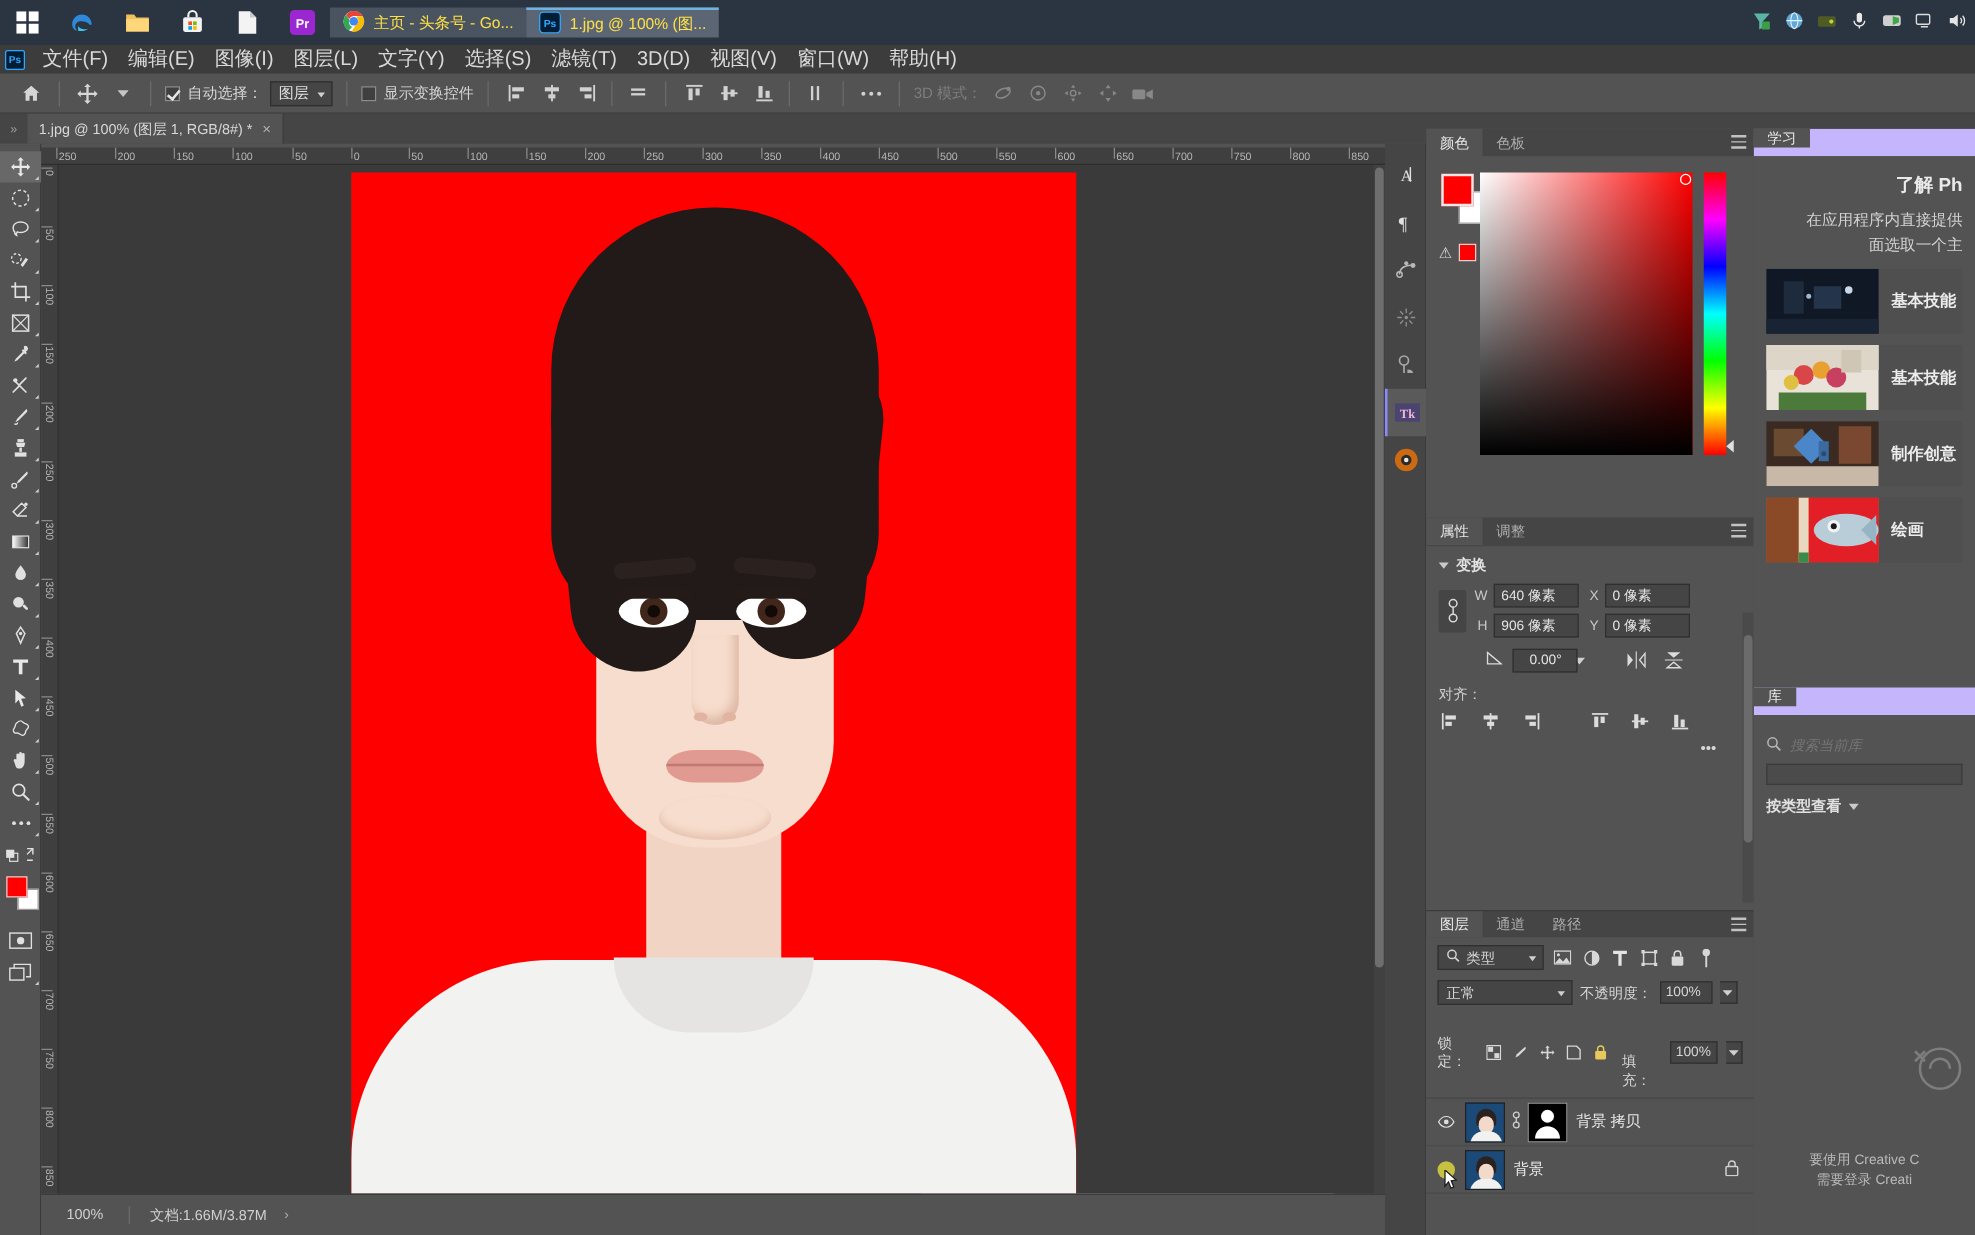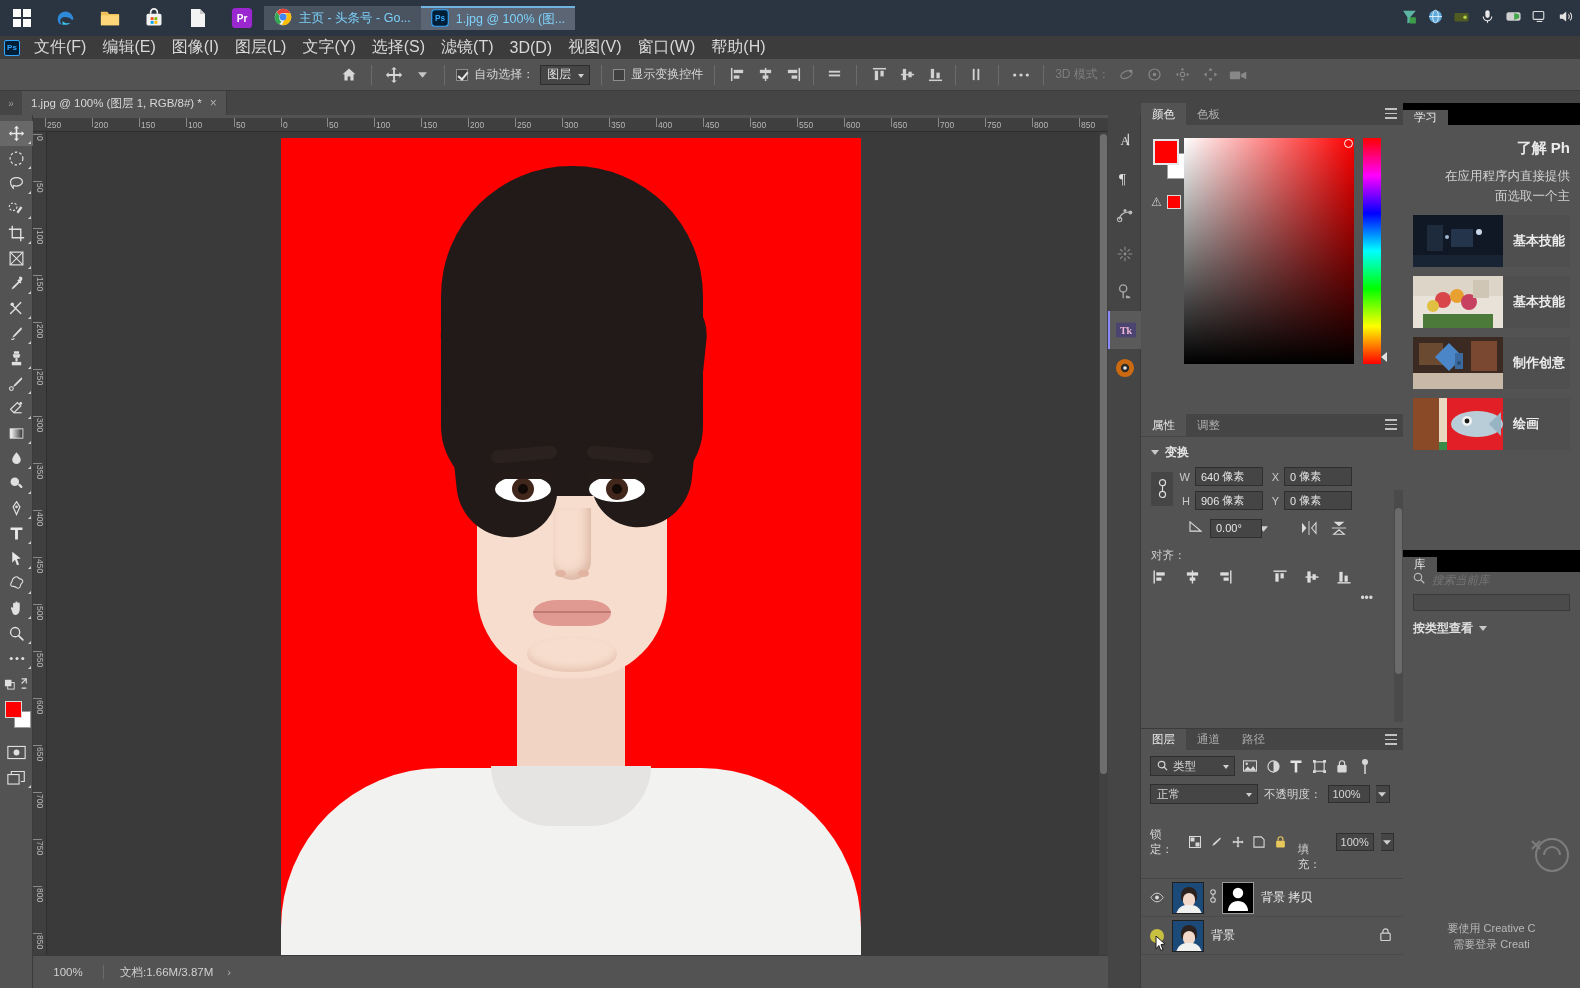--- a/index.html
+++ b/index.html
@@ -8,32 +8,32 @@
     font-family: "Liberation Sans", "DejaVu Sans", sans-serif;
     background:#535353; color:#d6d6d6; font-size:12px;
     -webkit-font-smoothing:antialiased;
   }
   .app { position:relative; width:1580px; height:988px; }
 
   
   .taskbar { position:absolute; left:0; top:0; width:1580px; height:36px; background:#2b3441; display:flex; align-items:center; }
   .tb-btn { width:44px; height:36px; display:flex; align-items:center; justify-content:center; }
   .tb-start { width:44px; }
-  .tb-app { height:24px; display:flex; align-items:center; gap:7px; padding:0 10px; color:#7dd3fc; font-size:12.5px; white-space:nowrap; }
+  .tb-app { height:24px; display:flex; align-items:center; gap:7px; padding:0 10px; color:#fde047; font-size:12.5px; white-space:nowrap; }
   .tb-app.active { background:#4a5360; }
   .tb-app.ps { background:#5c6574; border-top:2px solid #6fb3e0; }
   .tb-right { position:absolute; right:6px; top:0; height:36px; display:flex; align-items:center; gap:9px; }
 
   
   .menubar { position:absolute; left:0; top:36px; width:1580px; height:23px; background:#3c3c3c; display:flex; align-items:center; gap:0px; padding-left:4px; }
   .ps-logo { width:16px; height:16px; background:#001e36; border:1px solid #31a8ff; border-radius:2px; color:#31a8ff; font-size:8px; font-weight:bold; display:flex; align-items:center; justify-content:center; margin-right:6px; }
   .menu-item { padding:3px 8px; font-size:16px; color:#d8d8d8; white-space:nowrap; }
 
   
-  .optionsbar { position:absolute; left:0; top:59px; width:1580px; height:32px; background:#535353; border-bottom:1px solid #3b3b3b; display:flex; align-items:center; padding:0 6px; gap:6px;justify-content:center; }
+  .optionsbar { position:absolute; left:0; top:59px; width:1580px; height:32px; background:#535353; border-bottom:1px solid #3b3b3b; display:flex; align-items:center; padding:0 6px; gap:6px; }
   .ob-sep { width:1px; height:20px; background:#6b6b6b; margin:0 5px; }
   .ob-icon { width:22px; height:22px; display:flex; align-items:center; justify-content:center; opacity:.92; }
   .ob-label { font-size:12px; color:#d6d6d6; white-space:nowrap; }
   .ob-check { width:12px; height:12px; border:1px solid #8d8d8d; background:#3f3f3f; display:inline-block; position:relative; }
   .ob-check.on { background:#3f3f3f; }
   .ob-check.on:after { content:""; position:absolute; left:3px; top:0px; width:4px; height:8px; border:solid #e6e6e6; border-width:0 2px 2px 0; transform:rotate(40deg); }
   .ob-select { background:#454545; border:1px solid #2e2e2e; height:20px; padding:0 16px 0 6px; font-size:12px; color:#e0e0e0; display:flex; align-items:center; position:relative; min-width:50px; }
   .ob-select:after { content:""; position:absolute; right:5px; top:8px; border-left:3.5px solid transparent; border-right:3.5px solid transparent; border-top:4px solid #cfcfcf; }
   .dim { color:#7e7e7e; }
 
@@ -175,27 +175,27 @@
   
   .rightcol { position:absolute; left:1403px; top:103px; width:177px; height:885px; background:#535353; overflow:hidden; }
   .learn { height:447px; background:#535353; position:relative; }
   .learn-body { padding:14px 10px 0 10px; }
   .learn-title { font-size:15px; font-weight:bold; color:#eaeaea; text-align:right; white-space:nowrap; }
   .learn-sub { font-size:12.5px; color:#d2d2d2; text-align:right; line-height:20px; margin-top:8px; white-space:nowrap; }
   .learn-card { display:flex; align-items:center; gap:10px; background:#4f4f4f; margin-top:9px; height:52px; }
   .lc-img { width:90px; height:52px; flex:0 0 90px; }
   .lc-txt { font-size:13px; color:#ececec; font-weight:bold; white-space:nowrap; }
   .library { position:absolute; top:447px; left:0; width:177px; height:438px; background:#535353; }
-  .lib-search { display:flex; align-items:center; gap:7px; padding:0 10px 4px 10px; }
+  .lib-search { display:flex; align-items:center; gap:7px; padding:17px 10px 4px 10px; }
   .lib-search input { background:transparent; border:0; outline:0; color:#9b9b9b; font-style:italic; font-size:11.5px; font-family:inherit; width:120px; }
   .lib-bar { margin:3px 10px 0 10px; height:17px; background:#4b4b4b; border:1px solid #3a3a3a; }
   .lib-view { padding:9px 10px; font-size:12px; color:#e0e0e0; font-weight:bold; display:flex; align-items:center; gap:6px; }
   .lib-empty { position:absolute; bottom:36px; width:177px; text-align:center; font-size:11px; color:#b9b9b9; line-height:16px; white-space:nowrap; }
   .lib-cloud { position:absolute; bottom:110px; right:8px; opacity:.45; }
-  .rc-tabs { height:22px; background:#000000; display:flex; align-items:flex-end; position:relative; }
+  .rc-tabs { height:22px; background:#c4b5fd; display:flex; align-items:flex-start; position:relative; }
 
   .white-strip { position:absolute; left:737px; top:955px; width:330px; height:26px; background:#eeeeee; }
   .black-strip { position:absolute; left:47px; top:955px; width:1020px; height:26px; background:#262626; }
   .blue-strip { position:absolute; left:737px; top:982px; width:330px; height:6px; background:#223448; }
 </style>
 </head>
 <body>
 
 <div class="app">
 
@@ -890,21 +890,21 @@
               <span>像素</span>
             </div>
           </div>
         </div>
       </div>
 
       <div class="angle-row">
         <span><svg width="13" height="11" viewBox="0 0 14 12">
               <path d="M1 11h12L1 1z" fill="none" stroke="#dcdcdc" stroke-width="1.2"></path>
             </svg></span>
-        <div class="field small" style="position:relative;padding-right:4px;">
+        <div class="field small" style="position:relative;padding-right:4px;justify-content:center;">
           <span>0.00°</span>
         </div>
         <div class="flip-ic" style="margin-left:-18px;">
             <svg width="9" height="7" viewBox="0 0 10 7">
               <path d="M0 1h10L5 7z" fill="#cfcfcf"></path>
             </svg>
           </div>
         <div class="flip-ic" style="margin-left:16px;">
             <svg width="18" height="14" viewBox="0 0 20 16">
               <path d="M2 2l5 6-5 6z" fill="#dcdcdc"></path>

